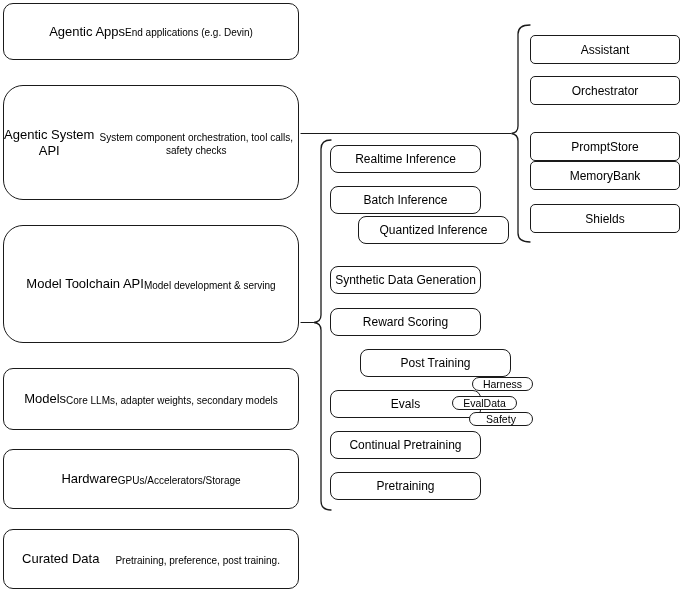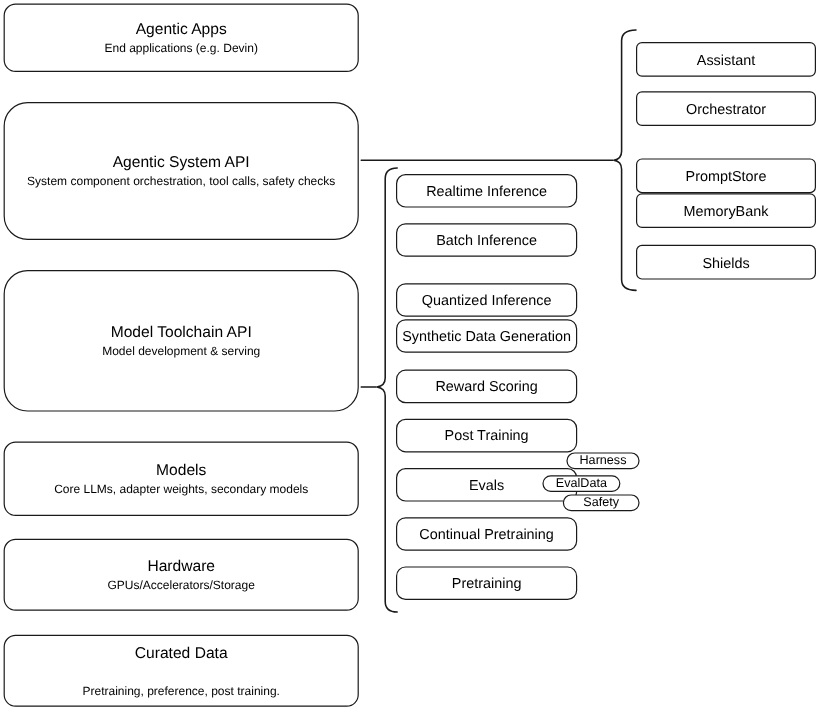--- a/index.html
+++ b/index.html
@@ -11,21 +11,21 @@
     color:#000;
     overflow:hidden;
   }
   #wires{position:absolute;left:0;top:0;width:682px;height:591px;}
   .node{
     position:absolute;
     box-sizing:border-box;
     border:1px solid #1a1a1a;
     background:#ffffff;
     display:flex;
-    flex-direction:column;
+    flex-direction:row;
     align-items:center;
     justify-content:center;
     text-align:center;
   }
   .node .title{font-size:13px;line-height:16px;}
   .node .sub{font-size:10px;line-height:13px;margin-top:2px;}
   .mbox,.rbox{
     position:absolute;
     box-sizing:border-box;
     border:1px solid #1a1a1a;
@@ -93,24 +93,24 @@
     <div class="sub">GPUs/Accelerators/Storage</div>
   </div>
 
   <div class="node" style="left:3px;top:529px;width:296px;height:60px;border-radius:10px;gap:16px;">
     <div class="title">Curated Data</div>
     <div class="sub">Pretraining, preference, post training.</div>
   </div>
 
   <div class="mbox" style="top:145px;">Realtime Inference</div>
   <div class="mbox" style="top:186px;">Batch Inference</div>
-  <div class="mbox" style="top:236px;">Quantized Inference</div>
+  <div class="mbox" style="top:216px;margin-left:28px;">Quantized Inference</div>
   <div class="mbox" style="top:266px;">Synthetic Data Generation</div>
   <div class="mbox" style="top:308px;">Reward Scoring</div>
-  <div class="mbox" style="top:349px;">Post Training</div>
+  <div class="mbox" style="top:349px;margin-left:30px;">Post Training</div>
   <div class="mbox" style="top:390px;">Evals</div>
   <div class="mbox" style="top:431px;">Continual Pretraining</div>
   <div class="mbox" style="top:472px;">Pretraining</div>
 
   <div class="oval" style="left:472px;top:377px;width:61px;height:13.5px;">Harness</div>
   <div class="oval" style="left:452px;top:396px;width:65px;height:14px;">EvalData</div>
   <div class="oval" style="left:469px;top:412px;width:64px;height:13.5px;">Safety</div>
 
   <div class="rbox" style="top:35px;">Assistant</div>
   <div class="rbox" style="top:76px;">Orchestrator</div>

